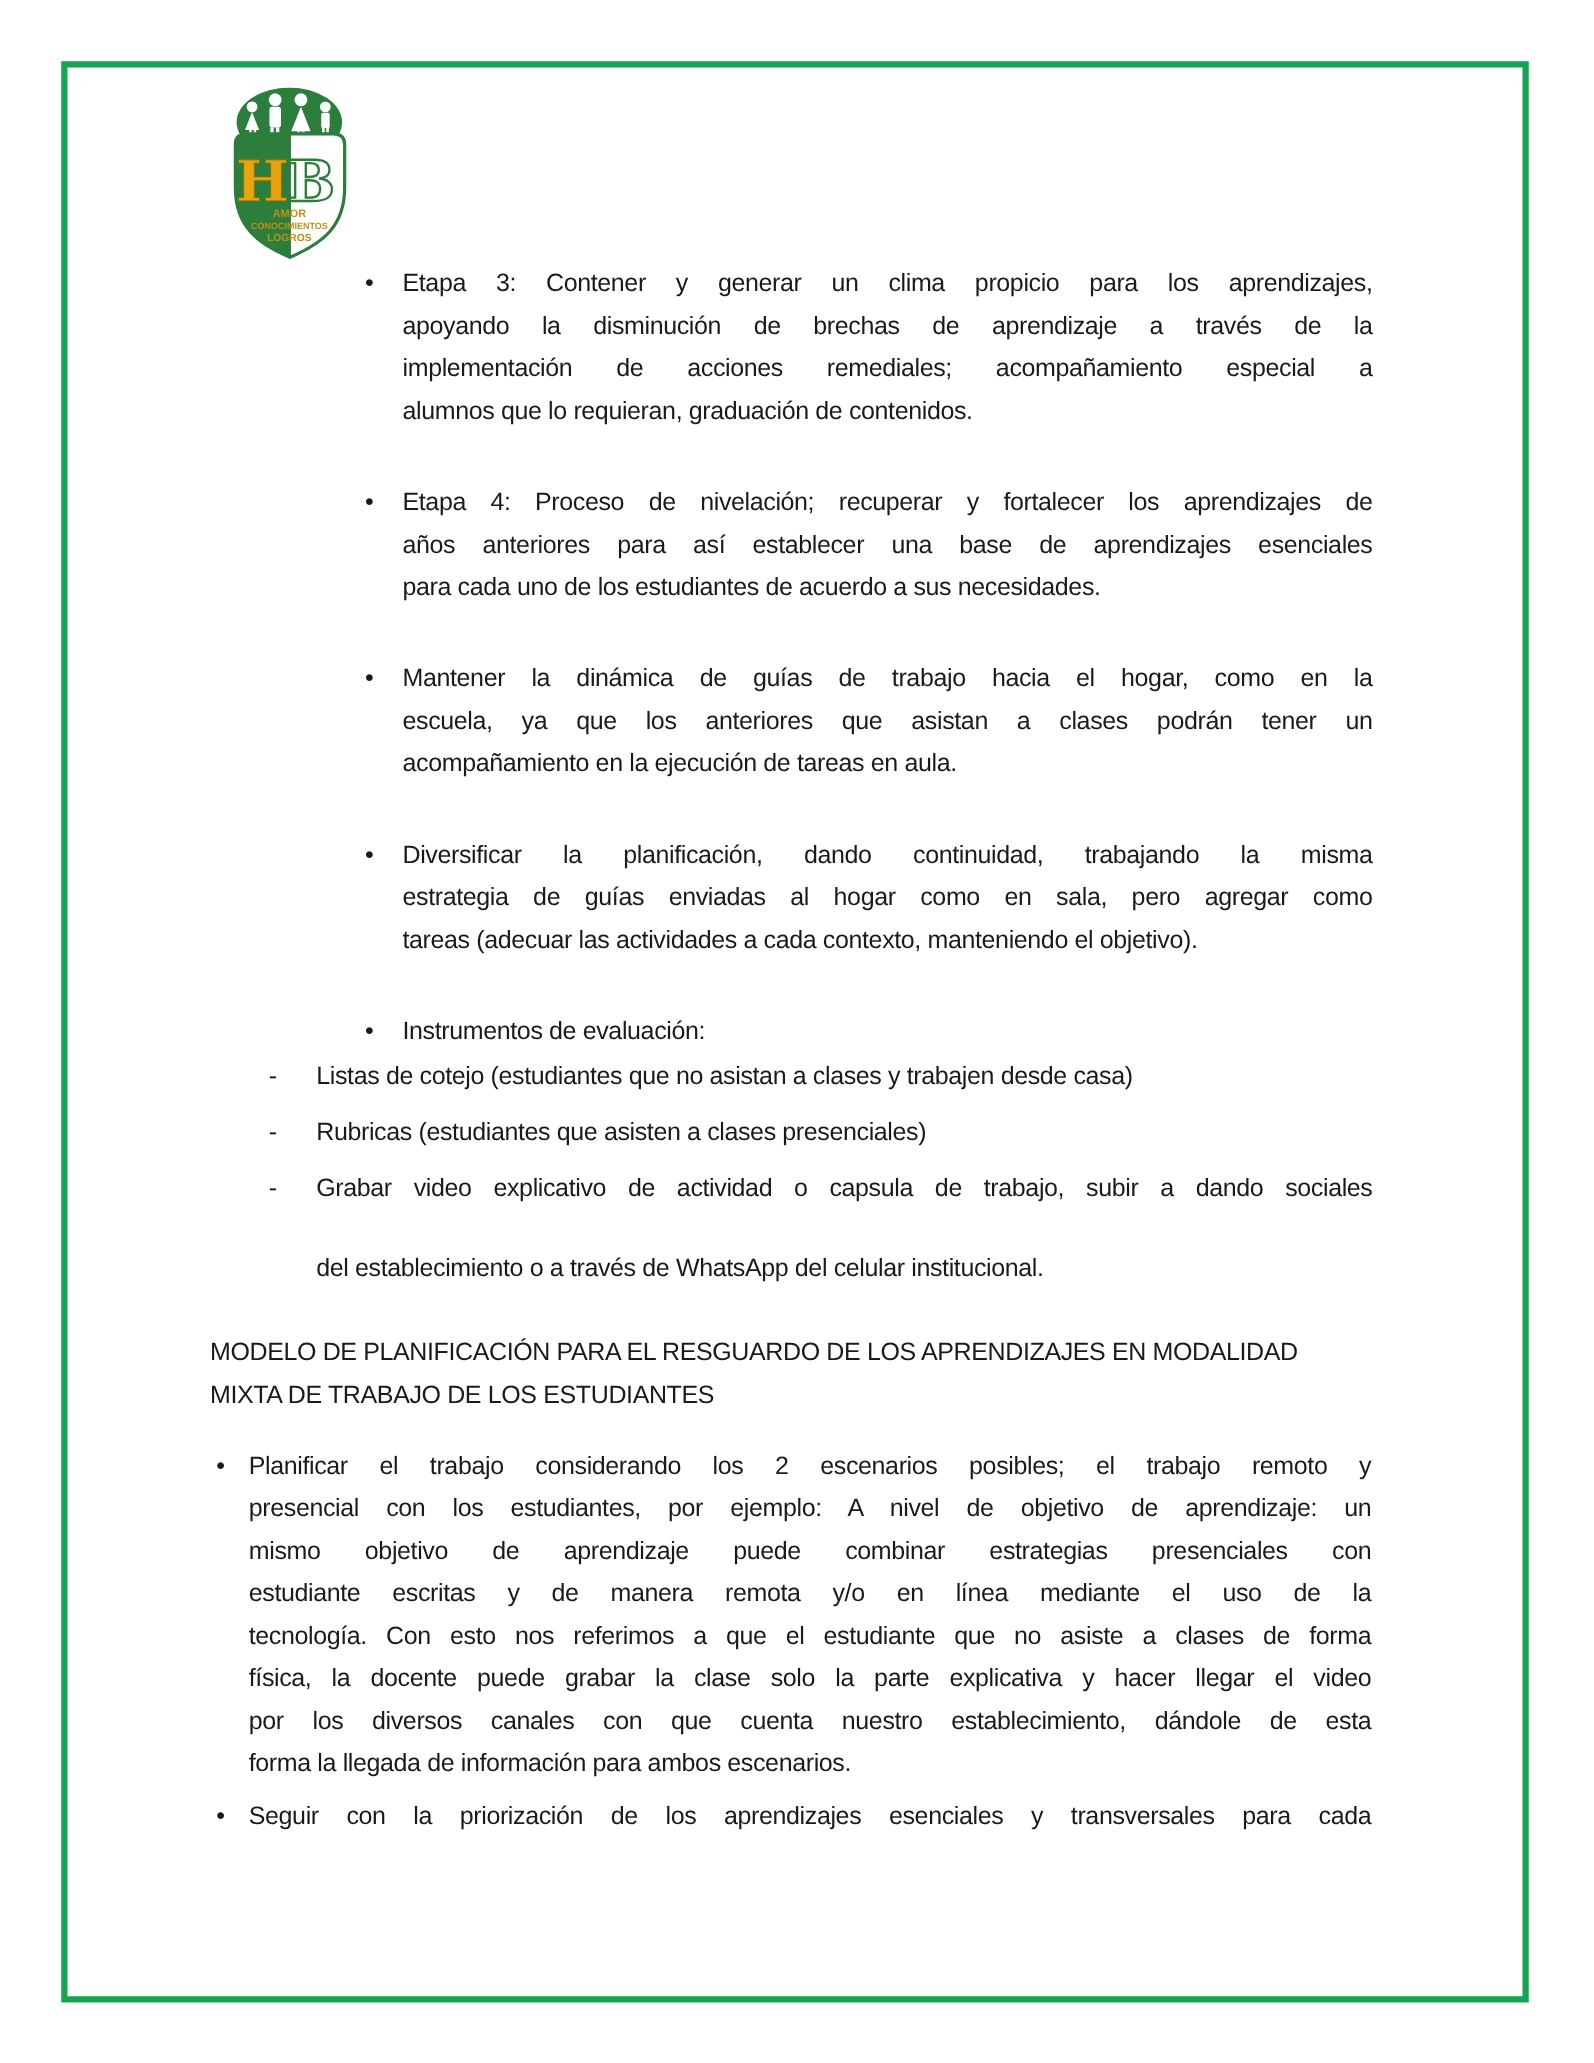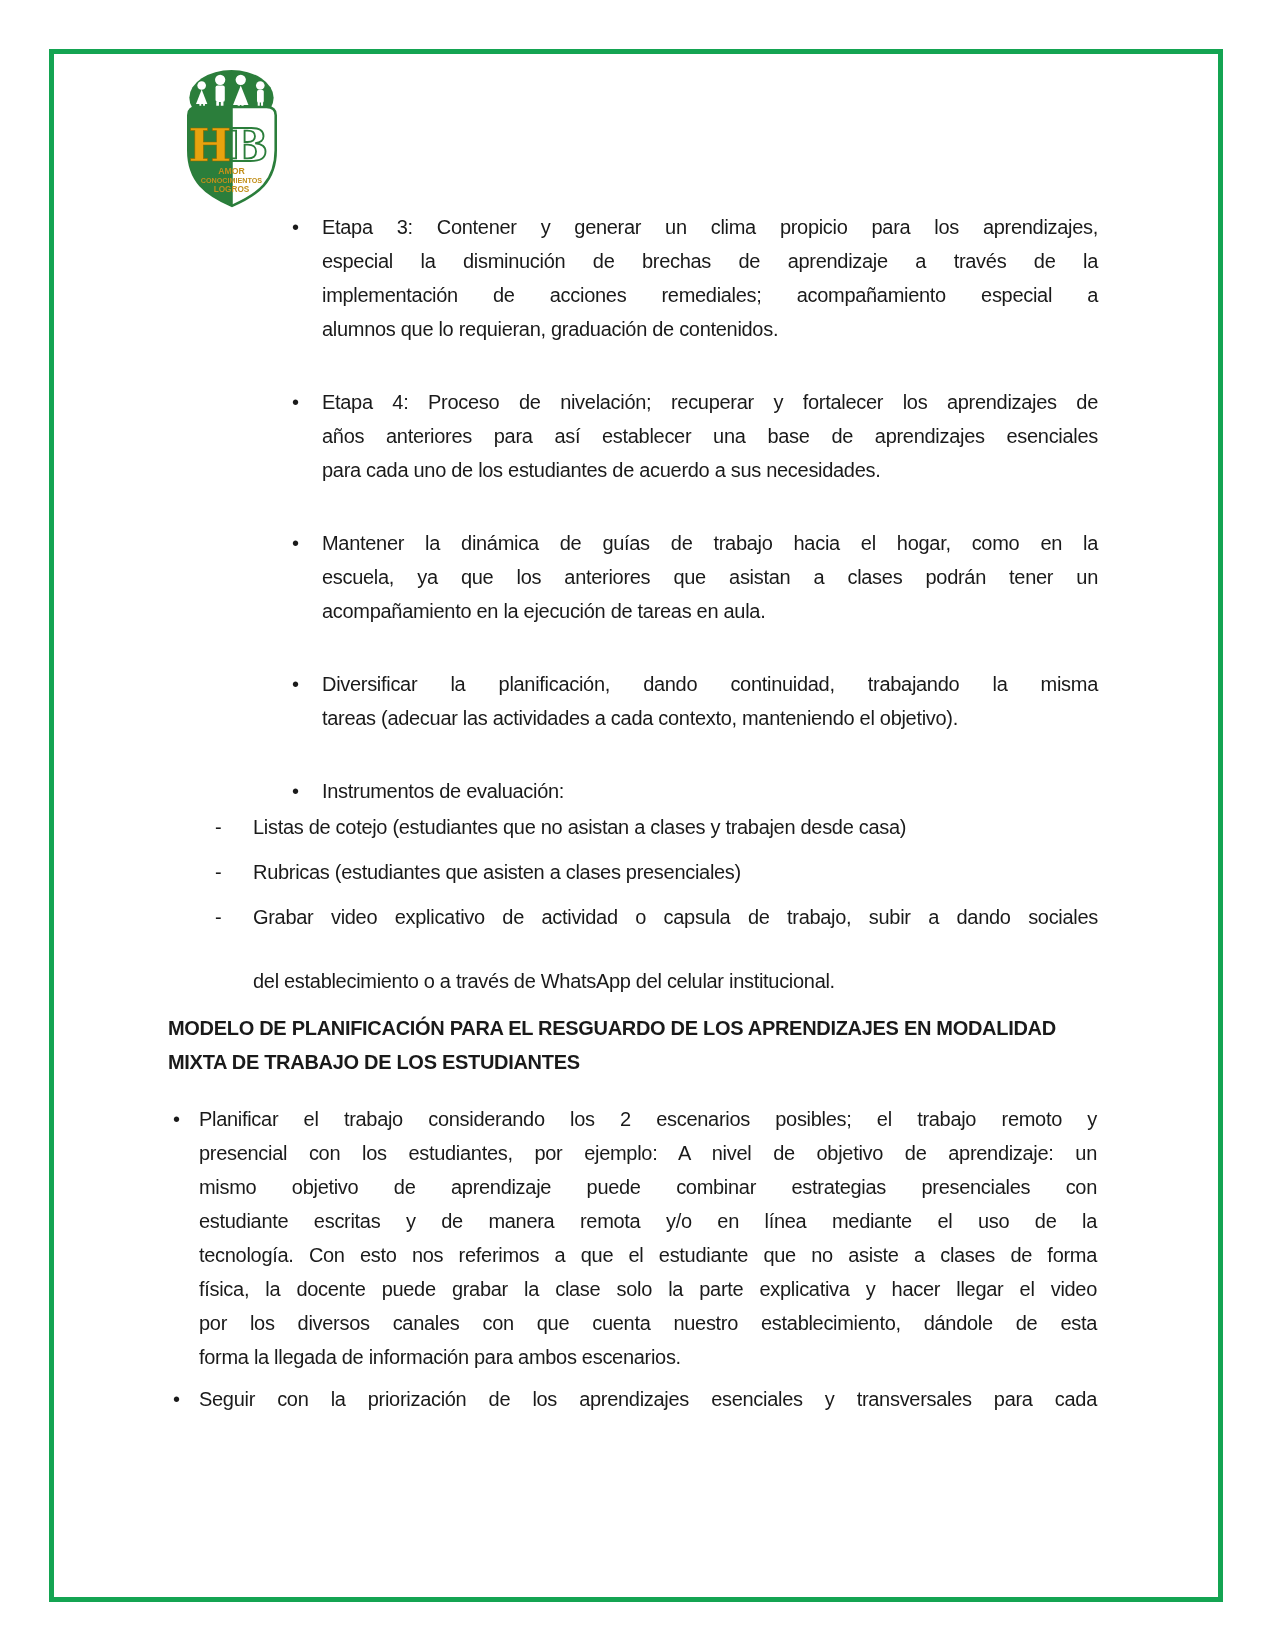--- a/index.html
+++ b/index.html
@@ -33,21 +33,21 @@
   .dash > .marker { left:-38px; }
   .lv2 { margin-left:199px; width:898px; }
   .lv2 > .marker { left:-26px; }
   .heading { margin-left:168px; width:940px; }
 
   #p-etapa3 { margin-top:210px; margin-bottom:39px; }
   #p-etapa4, #p-mantener, #p-diversificar { margin-bottom:39px; }
   #p-instrumentos { margin-bottom:2px; }
   #p-listas, #p-rubricas { margin-bottom:11px; }
   #p-grabar .ln2 { margin-top:30px; }
-  #p-heading { margin-top:13px; margin-bottom:23px;font-weight:bold; }
+  #p-heading { margin-top:33px; margin-bottom:23px; }
   #p-planificar { margin-bottom:8px; }
 
   .u { text-underline-offset:2px; }
 </style>
 </head>
 <body>
 
 <div class="page">
 
   <div class="frame"></div>
@@ -94,21 +94,21 @@
       <text x="52" y="110" font-size="7" font-weight="bold" text-anchor="middle" fill="#c28f1a">CONOCIMIENTOS</text>
       <text x="52" y="119" font-size="8" font-weight="bold" text-anchor="middle" fill="#c28f1a">LOGROS</text>
     </svg>
   </div>
 
   <div class="content">
 
     <div class="para lv1" id="p-etapa3">
       <span class="marker">•</span>
       <div class="ln j"><span class="u">Etapa 3:</span><span> Contener y generar un clima propicio para los aprendizajes,</span></div>
-      <div class="ln j">especial la disminución de brechas de aprendizaje a través de la</div>
+      <div class="ln j">apoyando la disminución de brechas de aprendizaje a través de la</div>
       <div class="ln j">implementación de acciones remediales; acompañamiento especial a</div>
       <div class="ln">alumnos que lo requieran, graduación de contenidos.</div>
     </div>
 
     <div class="para lv1" id="p-etapa4">
       <span class="marker">•</span>
       <div class="ln j"><span class="u">Etapa 4:</span><span> Proceso de nivelación; recuperar y fortalecer los aprendizajes de</span></div>
       <div class="ln j">años anteriores para así establecer una base de aprendizajes esenciales</div>
       <div class="ln">para cada uno de los estudiantes de acuerdo a sus necesidades.</div>
     </div>
@@ -116,20 +116,21 @@
     <div class="para lv1" id="p-mantener">
       <span class="marker">•</span>
       <div class="ln j">Mantener la dinámica de guías de trabajo hacia el hogar, como en la</div>
       <div class="ln j">escuela, ya que los anteriores que asistan a clases podrán tener un</div>
       <div class="ln">acompañamiento en la ejecución de tareas en aula.</div>
     </div>
 
     <div class="para lv1" id="p-diversificar">
       <span class="marker">•</span>
       <div class="ln j">Diversificar la planificación, dando continuidad, trabajando la misma</div>
+      <div class="ln j">estrategia de guías enviadas al hogar como en sala, pero agregar como</div>
       <div class="ln">tareas (adecuar las actividades a cada contexto, manteniendo el objetivo).</div>
     </div>
 
     <div class="para lv1" id="p-instrumentos">
       <span class="marker">•</span>
       <div class="ln">Instrumentos de evaluación:</div>
     </div>
 
     <div class="para dash" id="p-listas">
       <span class="marker">-</span>

